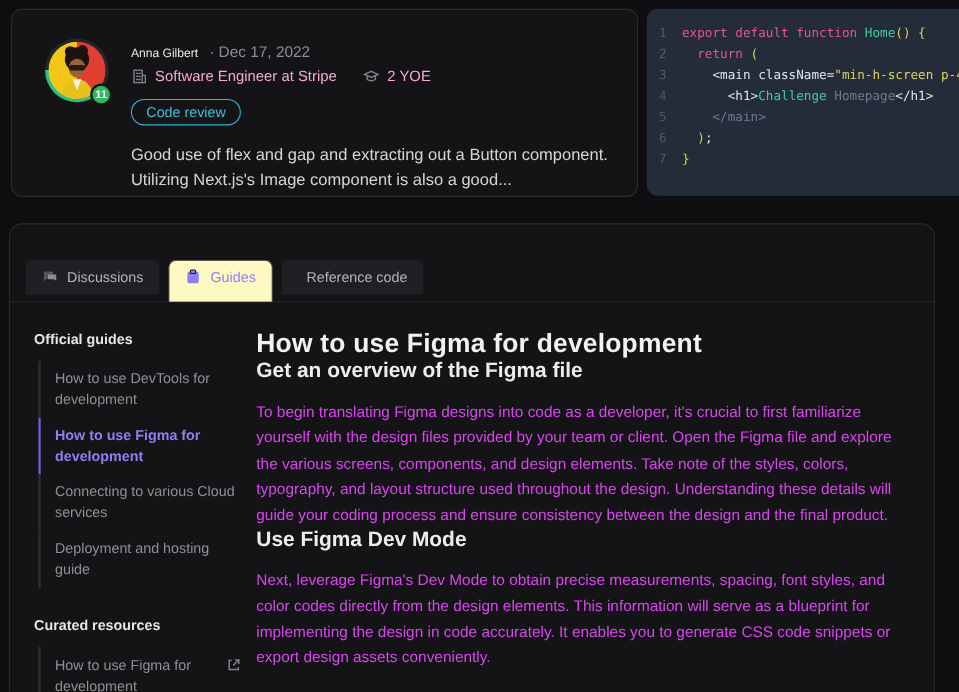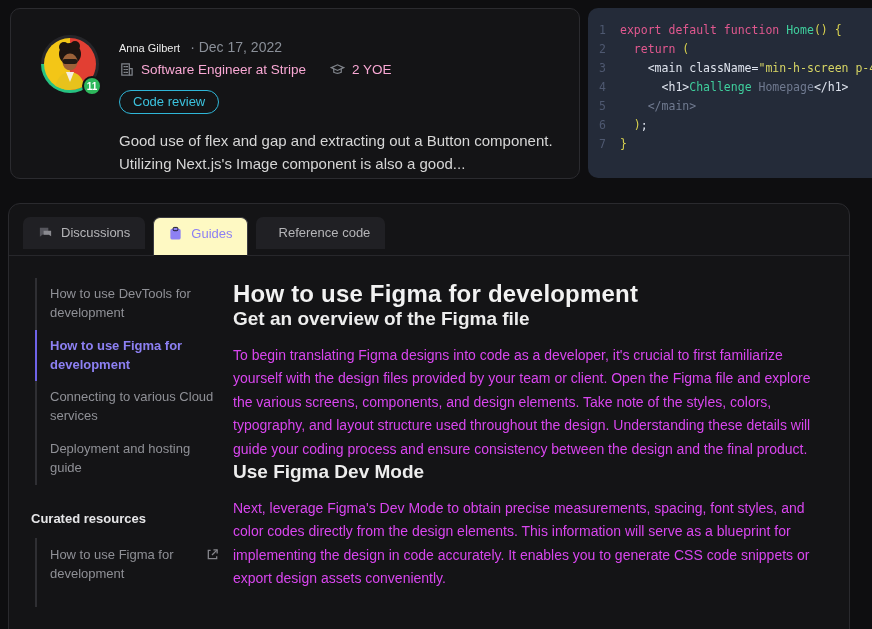--- a/index.html
+++ b/index.html
@@ -58,23 +58,23 @@
   .tok-plain { color:#dfe4ee; }
   .tok-dim { color:#707a90; }
 
   
   .guide-panel {
     position:absolute; left:8px; top:203px; width:842px; height:480px;
     background:#141416; border:1px solid #2a2a2e; border-radius:12px;
   }
   .tabs-row { display:flex; gap:8px; padding:13px 16px 0 14px; border-bottom:1px solid #27272b; }
   .tab {
-    display:flex; align-items:center; gap:8px; padding:7px 14px 8px;
+    display:flex; align-items:flex-start; gap:8px; padding:7px 14px 8px;
     border-radius:7px 7px 0 0; font-size:13px; color:#b5b5b8;
-    background:#202024; margin-bottom:6px; border:1px solid transparent; cursor:default;
+    background:#202024; margin-bottom:6px; border:1px solid transparent; cursor:default;margin-top:19px;
   }
   .tab .tab-icon { width:15px; height:15px; display:inline-flex; }
   .tab.active {
     background:#fef9c3; border:1px solid #3a3a40; border-bottom-color:#141416;
     color:#8d80f3; font-weight:normal; margin-bottom:-1px; padding-bottom:14px; z-index:2;
   }
   .tab.codetag .tab-icon { font-family:"DejaVu Sans Mono", monospace; font-size:11px; color:#8a8a90; width:auto; }
 
   .panel-body { display:flex; padding:22px 26px 0 14px; }
 
@@ -178,20 +178,21 @@
         <span>Guides</span>
       </div>
       <div class="tab codetag">
         <span class="tab-icon"></span>
         <span>Reference code</span>
       </div>
     </div>
 
   <div class="panel-body">
     <div class="side">
+      <div class="side-heading">Official guides</div>
       <div class="side-list" id="official-list">
           <div class="side-item">How to use DevTools for development</div>
           <div class="side-item active">How to use Figma for development</div>
           <div class="side-item">Connecting to various Cloud services</div>
           <div class="side-item">Deployment and hosting guide</div>
         </div>
       <div class="side-heading second">Curated resources</div>
       <div class="side-list" id="curated-list">
           <div class="curated-item">
             <span>How to use Figma for development</span>

